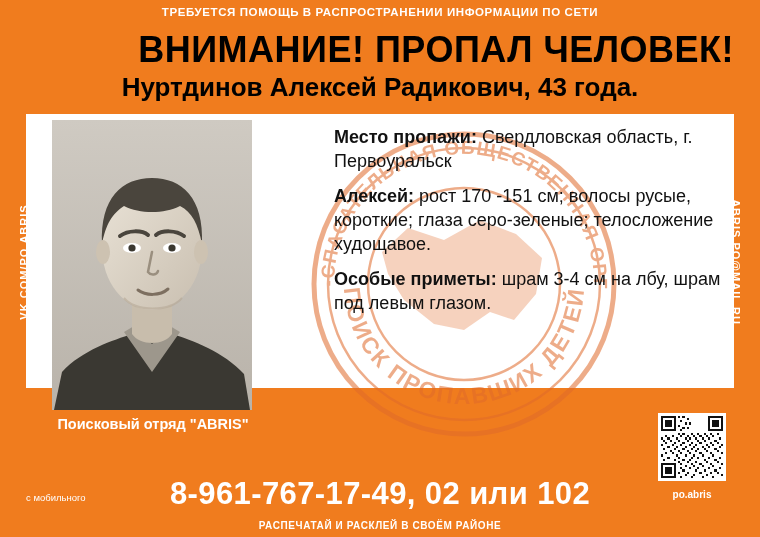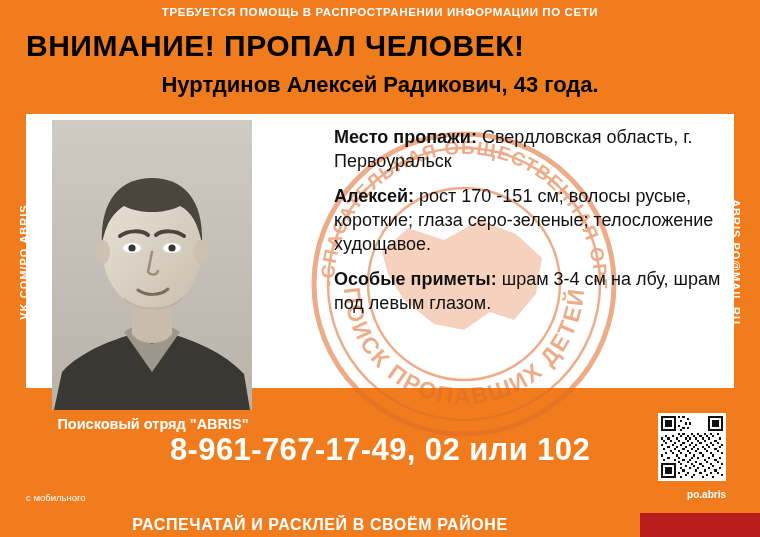--- a/index.html
+++ b/index.html
@@ -10,21 +10,21 @@
     width: 760px;
     height: 537px;
     font-family: "Liberation Sans", sans-serif;
     background: #ffffff;
     overflow: hidden;
   }
   .poster {
     position: relative;
     width: 760px;
     height: 537px;
-    background: #b91c1c;
+    background: #fef9c3;
     box-sizing: border-box;
     overflow: hidden;
   }
   
   .frame-top {
     position: absolute;
     left: 0; top: 0;
     width: 760px; height: 24px;
     background: #f07c1e;
     color: #ffffff;
@@ -32,24 +32,24 @@
     font-weight: bold;
     letter-spacing: 0.6px;
     display: flex;
     align-items: center;
     justify-content: center;
     text-align: center;
   }
   .frame-bottom {
     position: absolute;
     left: 0; bottom: 0;
-    width: 640px; height: 24px;
-    background: #f07c1e;
-    color: #ffffff;
-    font-size: 16px;
+    width: 760px; height: 24px;
+    background: #f07c1e;
+    color: #ffffff;
+    font-size: 10px;
     font-weight: bold;
     letter-spacing: 0.6px;
     display: flex;
     align-items: center;
     justify-content: center;
     text-align: center;
   }
   .frame-left {
     position: absolute;
     left: 0; top: 24px;
@@ -95,31 +95,31 @@
     position: absolute;
     left: 0; top: 0;
     width: 708px; height: 90px;
     background: #f07c1e;
     color: #ffffff;
   }
   .headline {
     position: absolute;
     left: 0; top: 5px;
     width: 708px;
-    text-align: left;
-    font-size: 30px;
+    text-align: right;
+    font-size: 36px;
     font-weight: bold;
     letter-spacing: 0.5px;
   }
   .subhead {
     position: absolute;
     left: 0; top: 48px;
     width: 708px;
     text-align: center;
-    font-size: 22px;
+    font-size: 26px;
     font-weight: bold;
   }
   
   .stamp {
     position: absolute;
     left: 278px;
     top: 100px;
     width: 320px;
     height: 320px;
     pointer-events: none;
@@ -160,21 +160,21 @@
   .details p {
     margin: 0 0 11px 0;
   }
   .details .lbl {
     font-weight: bold;
   }
   
   .phone {
     position: absolute;
     left: 0;
-    top: 408px;
+    top: 452px;
     width: 708px;
     text-align: center;
     color: #ffffff;
     font-size: 31px;
     font-weight: bold;
     letter-spacing: 0.4px;
   }
   .phone-note {
     position: absolute;
     left: 0;
@@ -201,21 +201,21 @@
     height: 68px;
     background: #ffffff;
     padding: 3px;
     box-sizing: border-box;
   }
   .qr-caption {
     position: absolute;
     right: 8px;
     bottom: 13px;
     width: 68px;
-    text-align: right;
+    text-align: center;
     color: #ffffff;
     font-size: 10px;
     font-weight: bold;
   }
 </style>
 </head>
 <body>
 
 <div class="poster">
 

